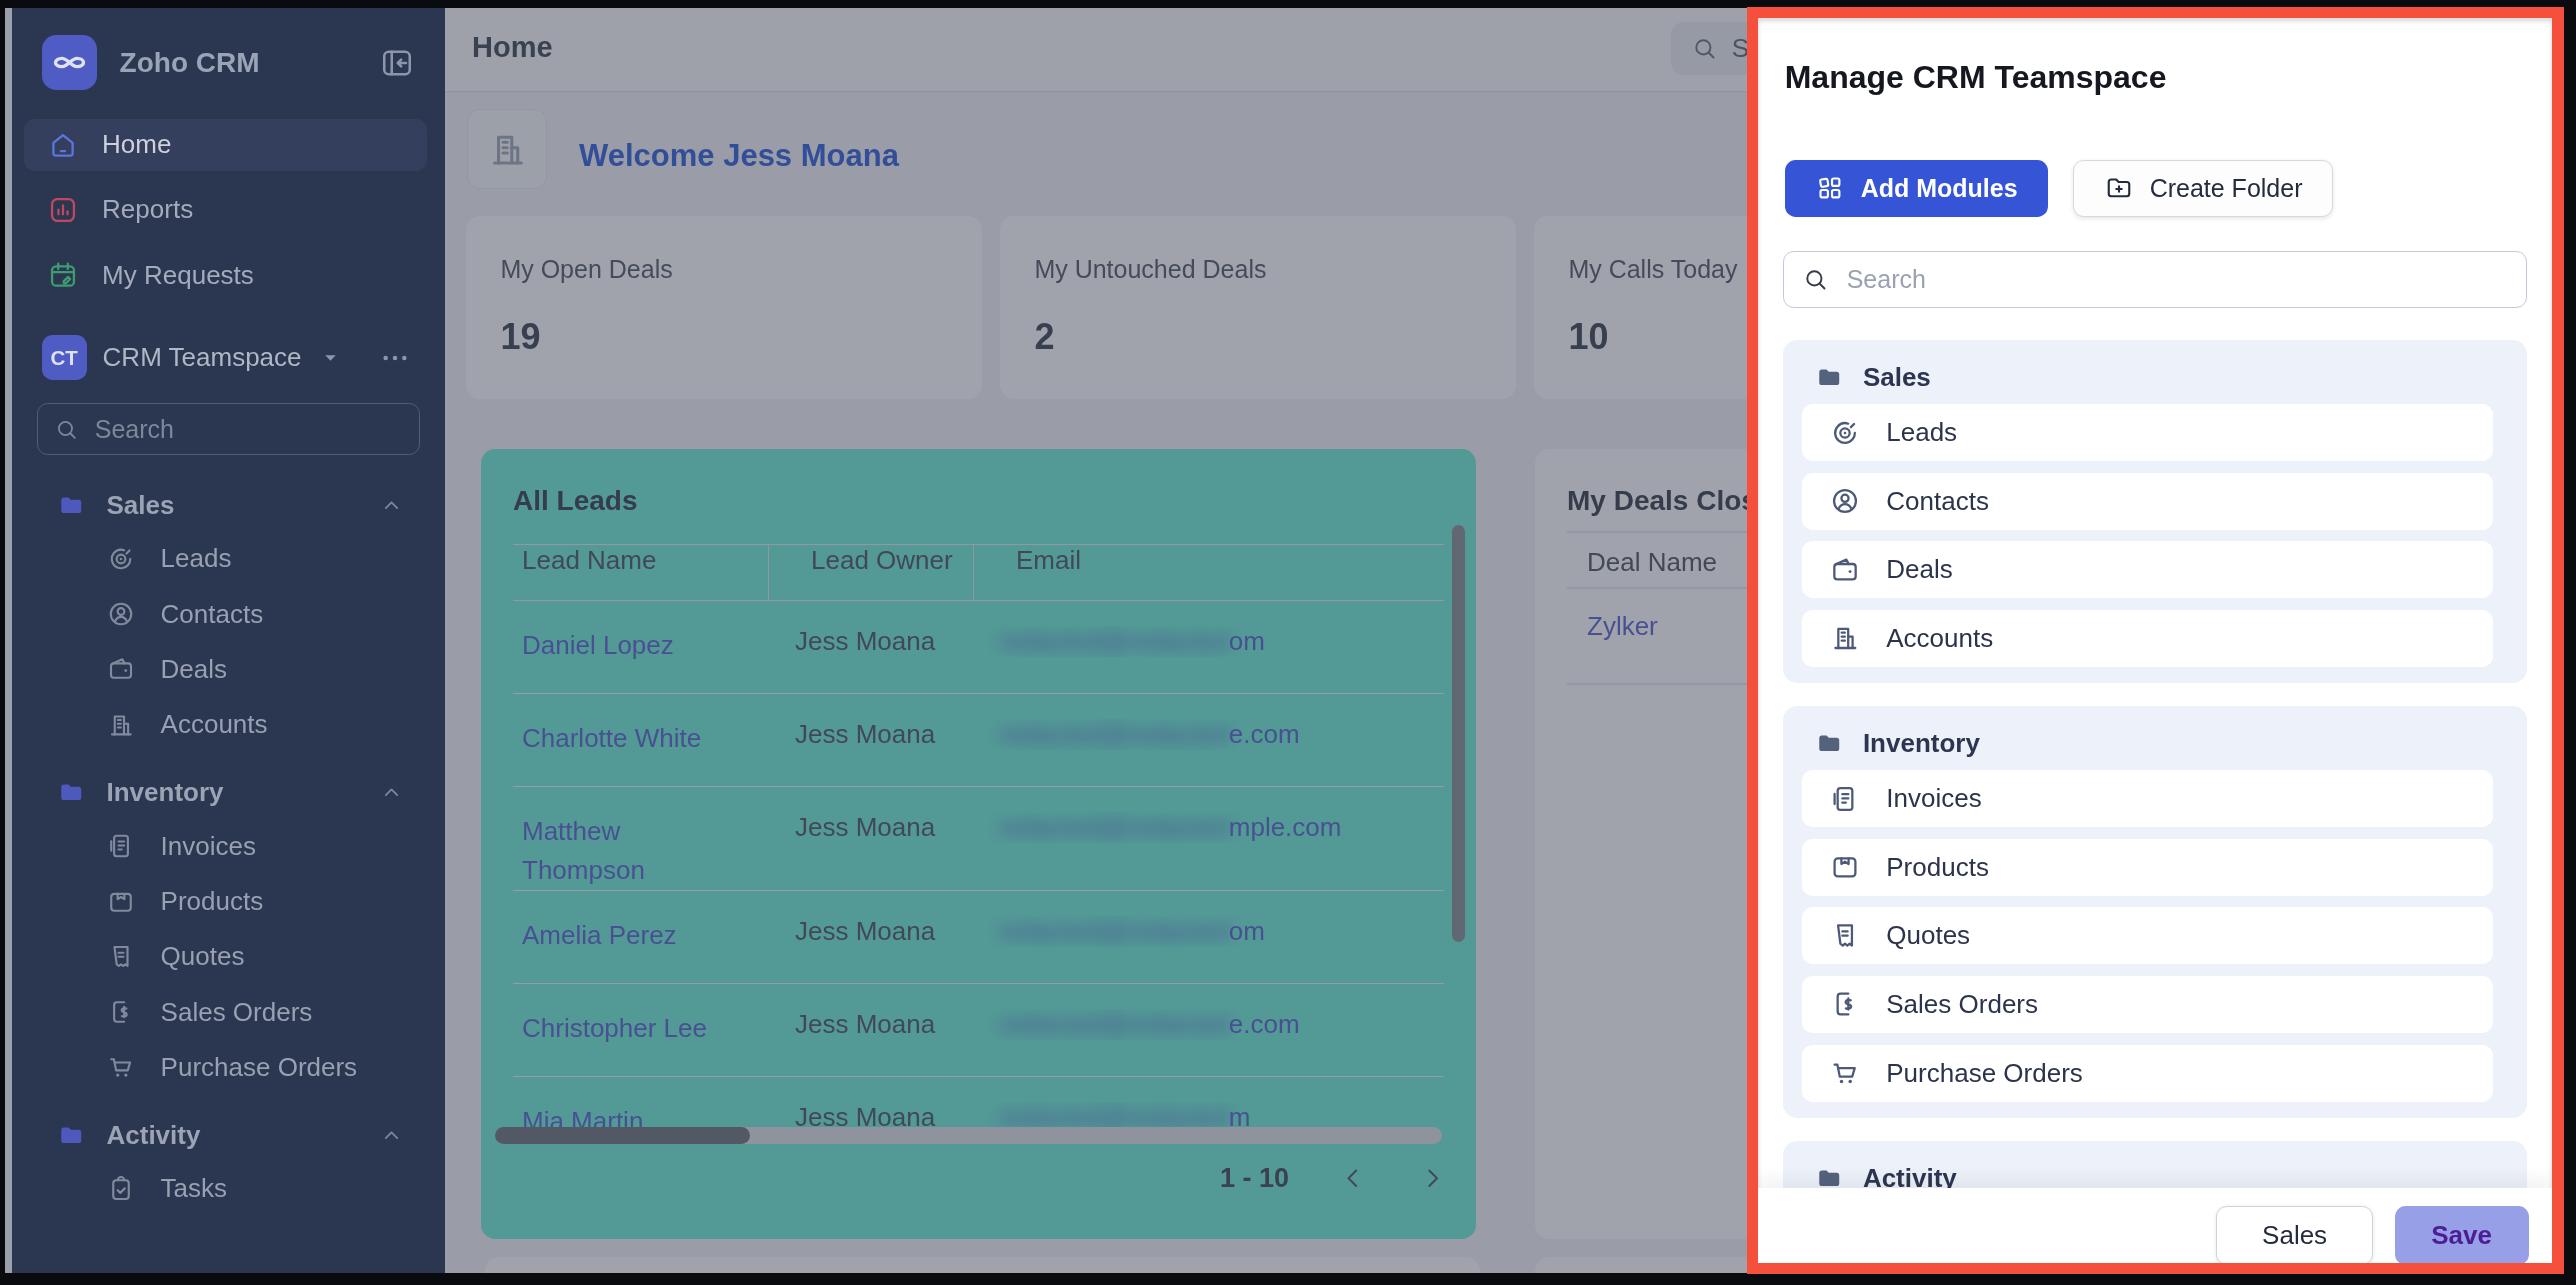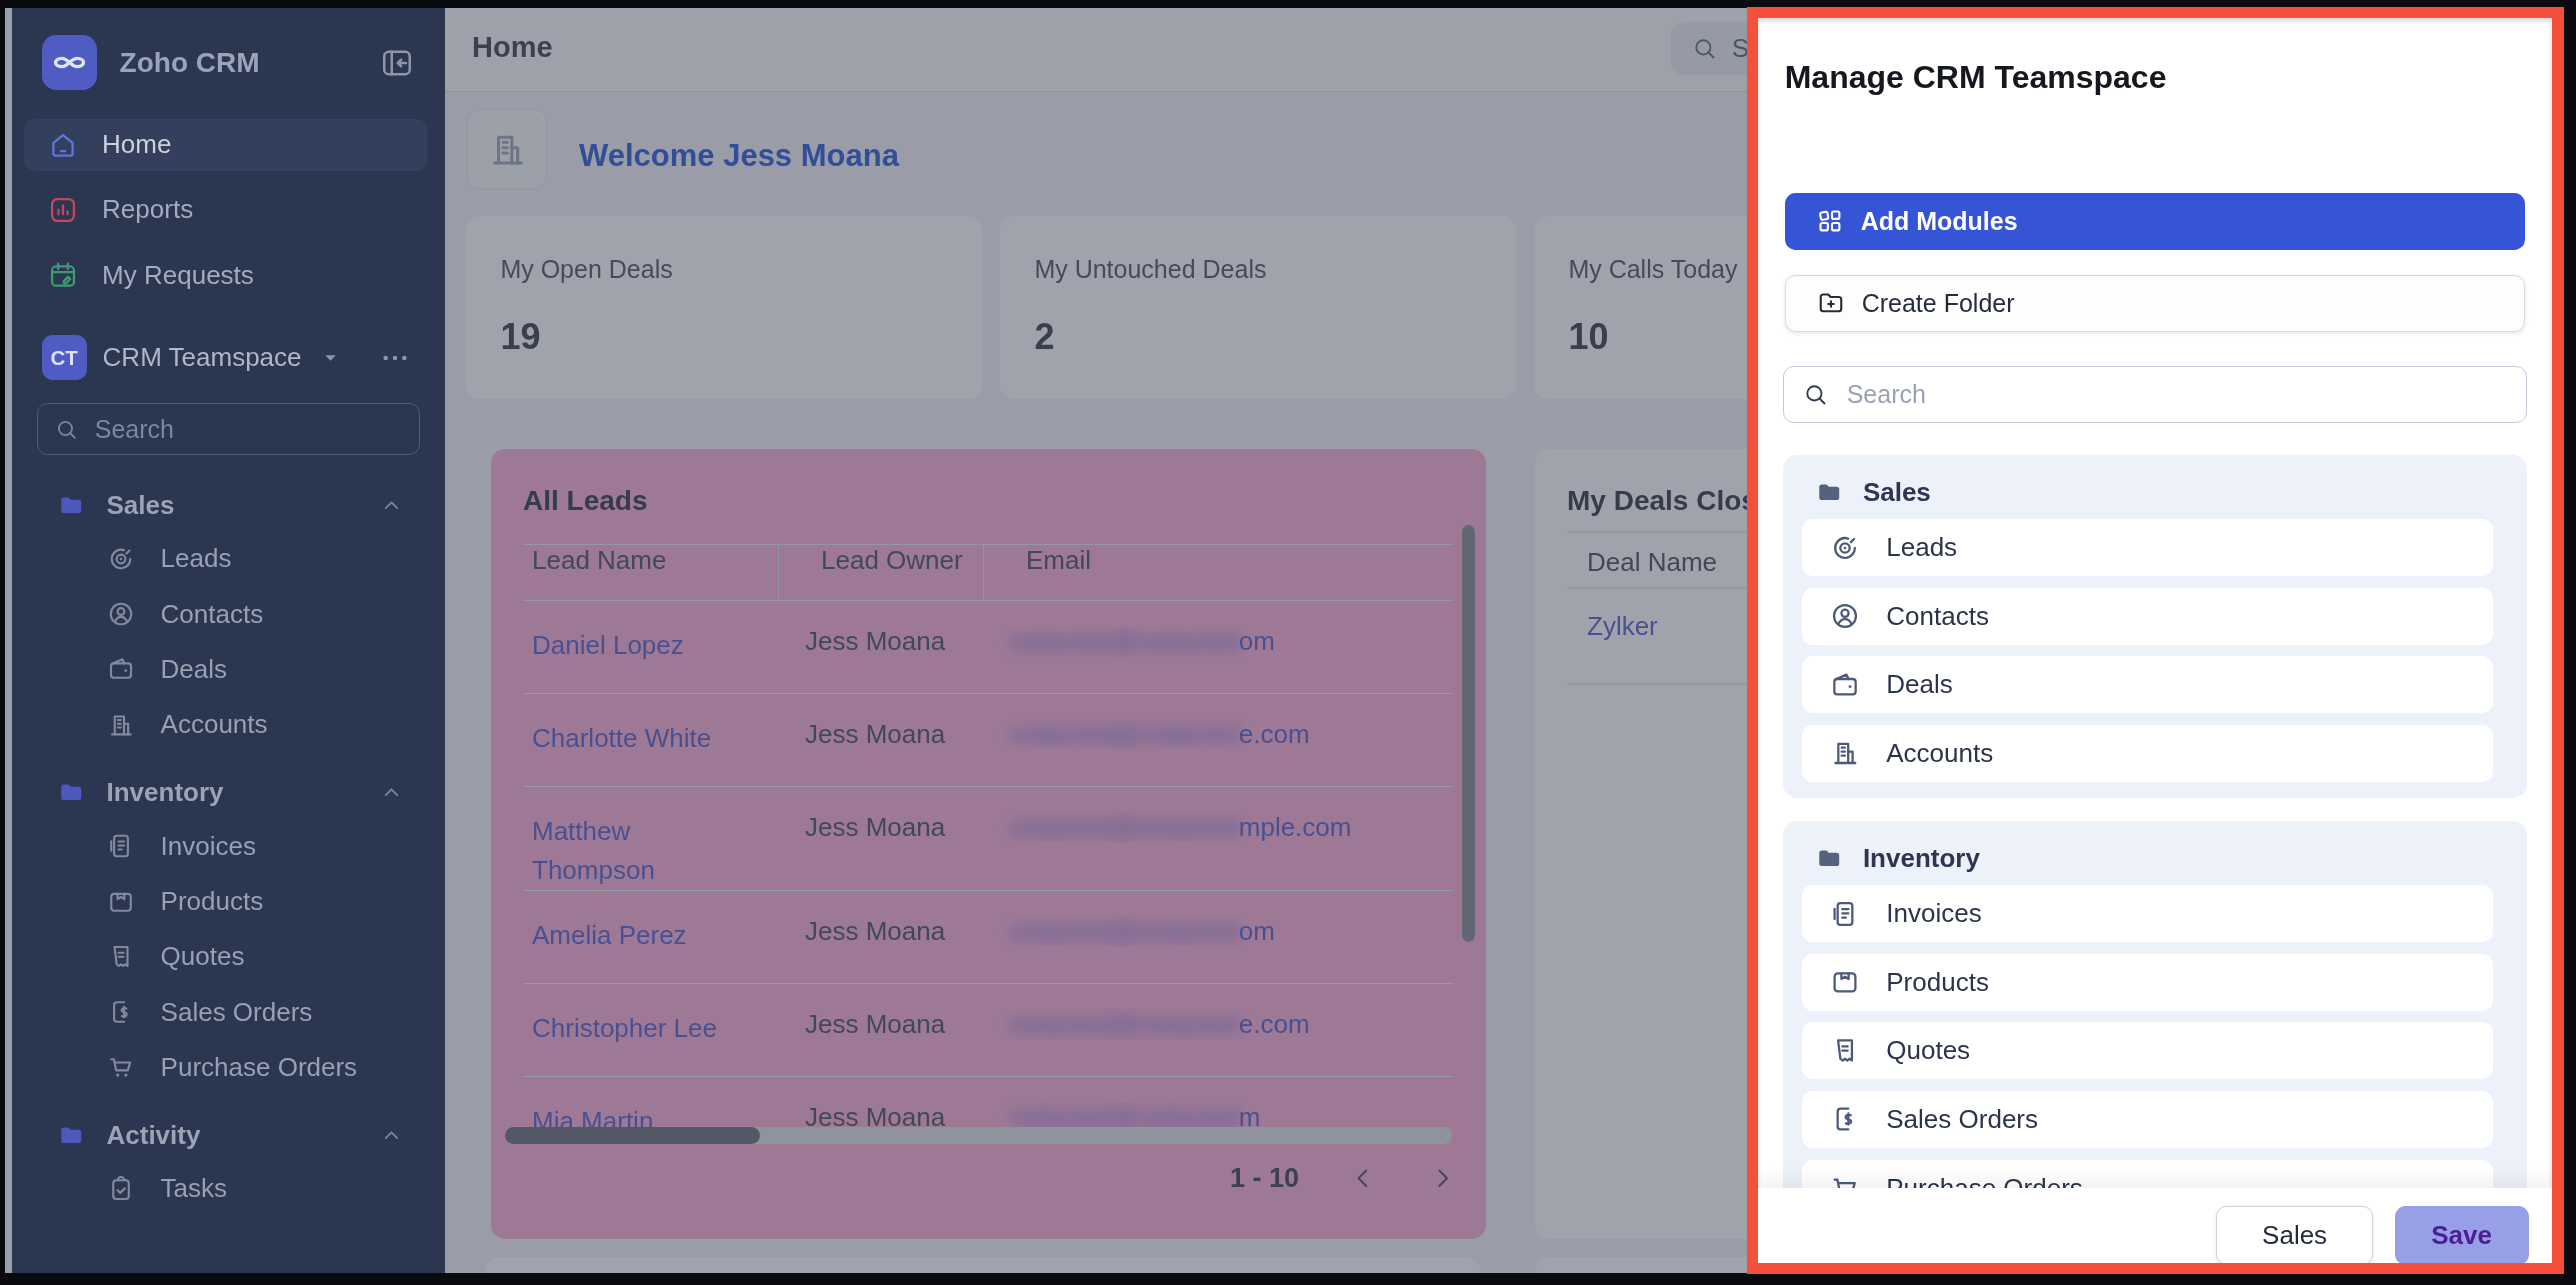--- a/index.html
+++ b/index.html
@@ -44,21 +44,21 @@
   .m-title { position: absolute; left: 27px; top: 23px; font-size: 29px; font-weight: 700; color: #2b3342; }
   .m-search { position: absolute; left: 1226px; top: 14.2px; width: 214px; height: 53px; border-radius: 12.5px; background: #e9ecf2; display: flex; align-items: center; gap: 14.2px; padding-left: 19.6px; font-size: 26px; color: #4e5666; }
   .m-search .i { width: 27px; height: 27px; color: #596070; flex: none; }
   .m-welcome-tile { position: absolute; left: 22px; top: 101px; width: 80px; height: 80px; border-radius: 12.5px; background: #f7f8fb; border: 1.8px solid #e2e5ed; display: flex; align-items: center; justify-content: center; color: #939eb0; }
   .m-welcome-tile .i { width: 43px; height: 43px; }
   .m-welcome { position: absolute; left: 134px; top: 130px; font-size: 31px; font-weight: 700; color: #1d4ed8; }
   .metrics { position: absolute; left: 21.4px; top: 208px; display: flex; gap: 18px; }
   .metric-card { width: 516px; height: 183px; background: #fff; border-radius: 14.2px; padding: 39px 34px; flex: none; }
   .metric-label { font-size: 25px; color: #3f4758; }
   .metric-value { font-size: 36px; font-weight: 700; color: #262e40; margin-top: 32px; }
-  .leads-card { position: absolute; left: 46px; top: 441px; width: 995px; height: 790px; background: #f9a8d4; border-radius: 14.2px; overflow: hidden; }
+  .leads-card { position: absolute; left: 36px; top: 441px; width: 995px; height: 790px; background: #5eead4; border-radius: 14.2px; overflow: hidden; }
   .lw-title { position: absolute; left: 32px; top: 36px; font-size: 28px; font-weight: 700; color: #21293a; }
   .lw-table { position: absolute; left: 32px; right: 32px; top: 95px; }
   .lw-thead { display: flex; border-top: 1.8px solid #e7e9ef; border-bottom: 1.8px solid #e7e9ef; height: 57px; font-size: 26px; color: #39414f; }
   .lw-th { padding-left: 9px; }
   .lw-th + .lw-th { border-left: 1.8px solid #e0e3ea; padding-left: 42px; }
   .lw-th:nth-child(1) { width: 255px; } .lw-th:nth-child(2) { width: 205px; } .lw-th:nth-child(3) { flex: 1; }
   .lw-rows { max-height: 539px; overflow: hidden; }
   .lw-row { display: flex; align-items: flex-start; padding: 25px 0 0; min-height: 93px; border-bottom: 1.8px solid #eceef3; font-size: 26px; }
   .lw-name { width: 255px; padding: 0 55px 0 9px; color: #4753c8; line-height: 1.5; }
   .lw-owner { width: 205px; padding-left: 27px; color: #39414f; }
@@ -74,21 +74,21 @@
   .dw-sep { position: absolute; left: 32px; right: 0; height: 1.8px; background: #e7e9ef; }
   .dw-colhead { position: absolute; left: 52px; top: 98px; font-size: 26px; color: #39414f; }
   .dw-link { position: absolute; left: 52px; top: 162px; font-size: 26px; color: #4753c8; }
   .bottom-card { position: absolute; top: 1249px; height: 36px; background: #fff; border-radius: 14.2px 14.2px 0 0; }
   .bcl { left: 40px; width: 995px; } .bcr { left: 1090px; width: 516px; }
 
   
   .panel-frame { position: absolute; left: 1747px; top: 7.1px; width: 817px; height: 1267px; background: #f4503c; }
   .panel { position: absolute; left: 10.7px; top: 10.7px; right: 12.5px; bottom: 11.6px; background: #fff; overflow: hidden; box-shadow: inset 0 2.7px 5.3px rgba(20,24,40,0.18); }
   .p-title { margin: 41px 27px 0; font-size: 32px; font-weight: 700; color: #15181f; }
-  .p-actions { display: flex; gap: 25px; margin: 97px 27px 0; flex-direction: column; }
+  .p-actions { display: flex; gap: 25px; margin: 64px 27px 0; }
   .p-btn { height: 57px; padding: 0 30px; border-radius: 10.7px; font-size: 25px; font-weight: 600; display: flex; align-items: center; gap: 16px; border: none; font-family: inherit; }
   .btn-primary { background: #3554d6; color: #fff; }
   .btn-secondary { background: #fdfdfe; border: 1.8px solid #d4d8e2; color: #242c3c; box-shadow: 0 1.8px 4.5px rgba(25,30,45,0.10); font-weight: 500; }
   .p-btn .i { width: 30px; height: 30px; flex: none; }
   .p-search { display: flex; align-items: center; gap: 16px; margin: 34px 25px 0; height: 57px; border: 1.8px solid #c3c9da; border-radius: 10.7px; padding: 0 18px; }
   .p-search .i { width: 27px; height: 27px; color: #343c4c; flex: none; }
   .p-search input { border: none; outline: none; font-size: 25px; font-family: inherit; color: #343c4c; width: 100%; background: transparent; }
   .p-search input::placeholder { color: #9aa1b2; }
   .p-groups { margin: 32px 25px 0; display: flex; flex-direction: column; gap: 23px; }
   .p-group { background: #edf1f9; border-radius: 14.2px; padding: 12.5px 12.5px 16px; }

